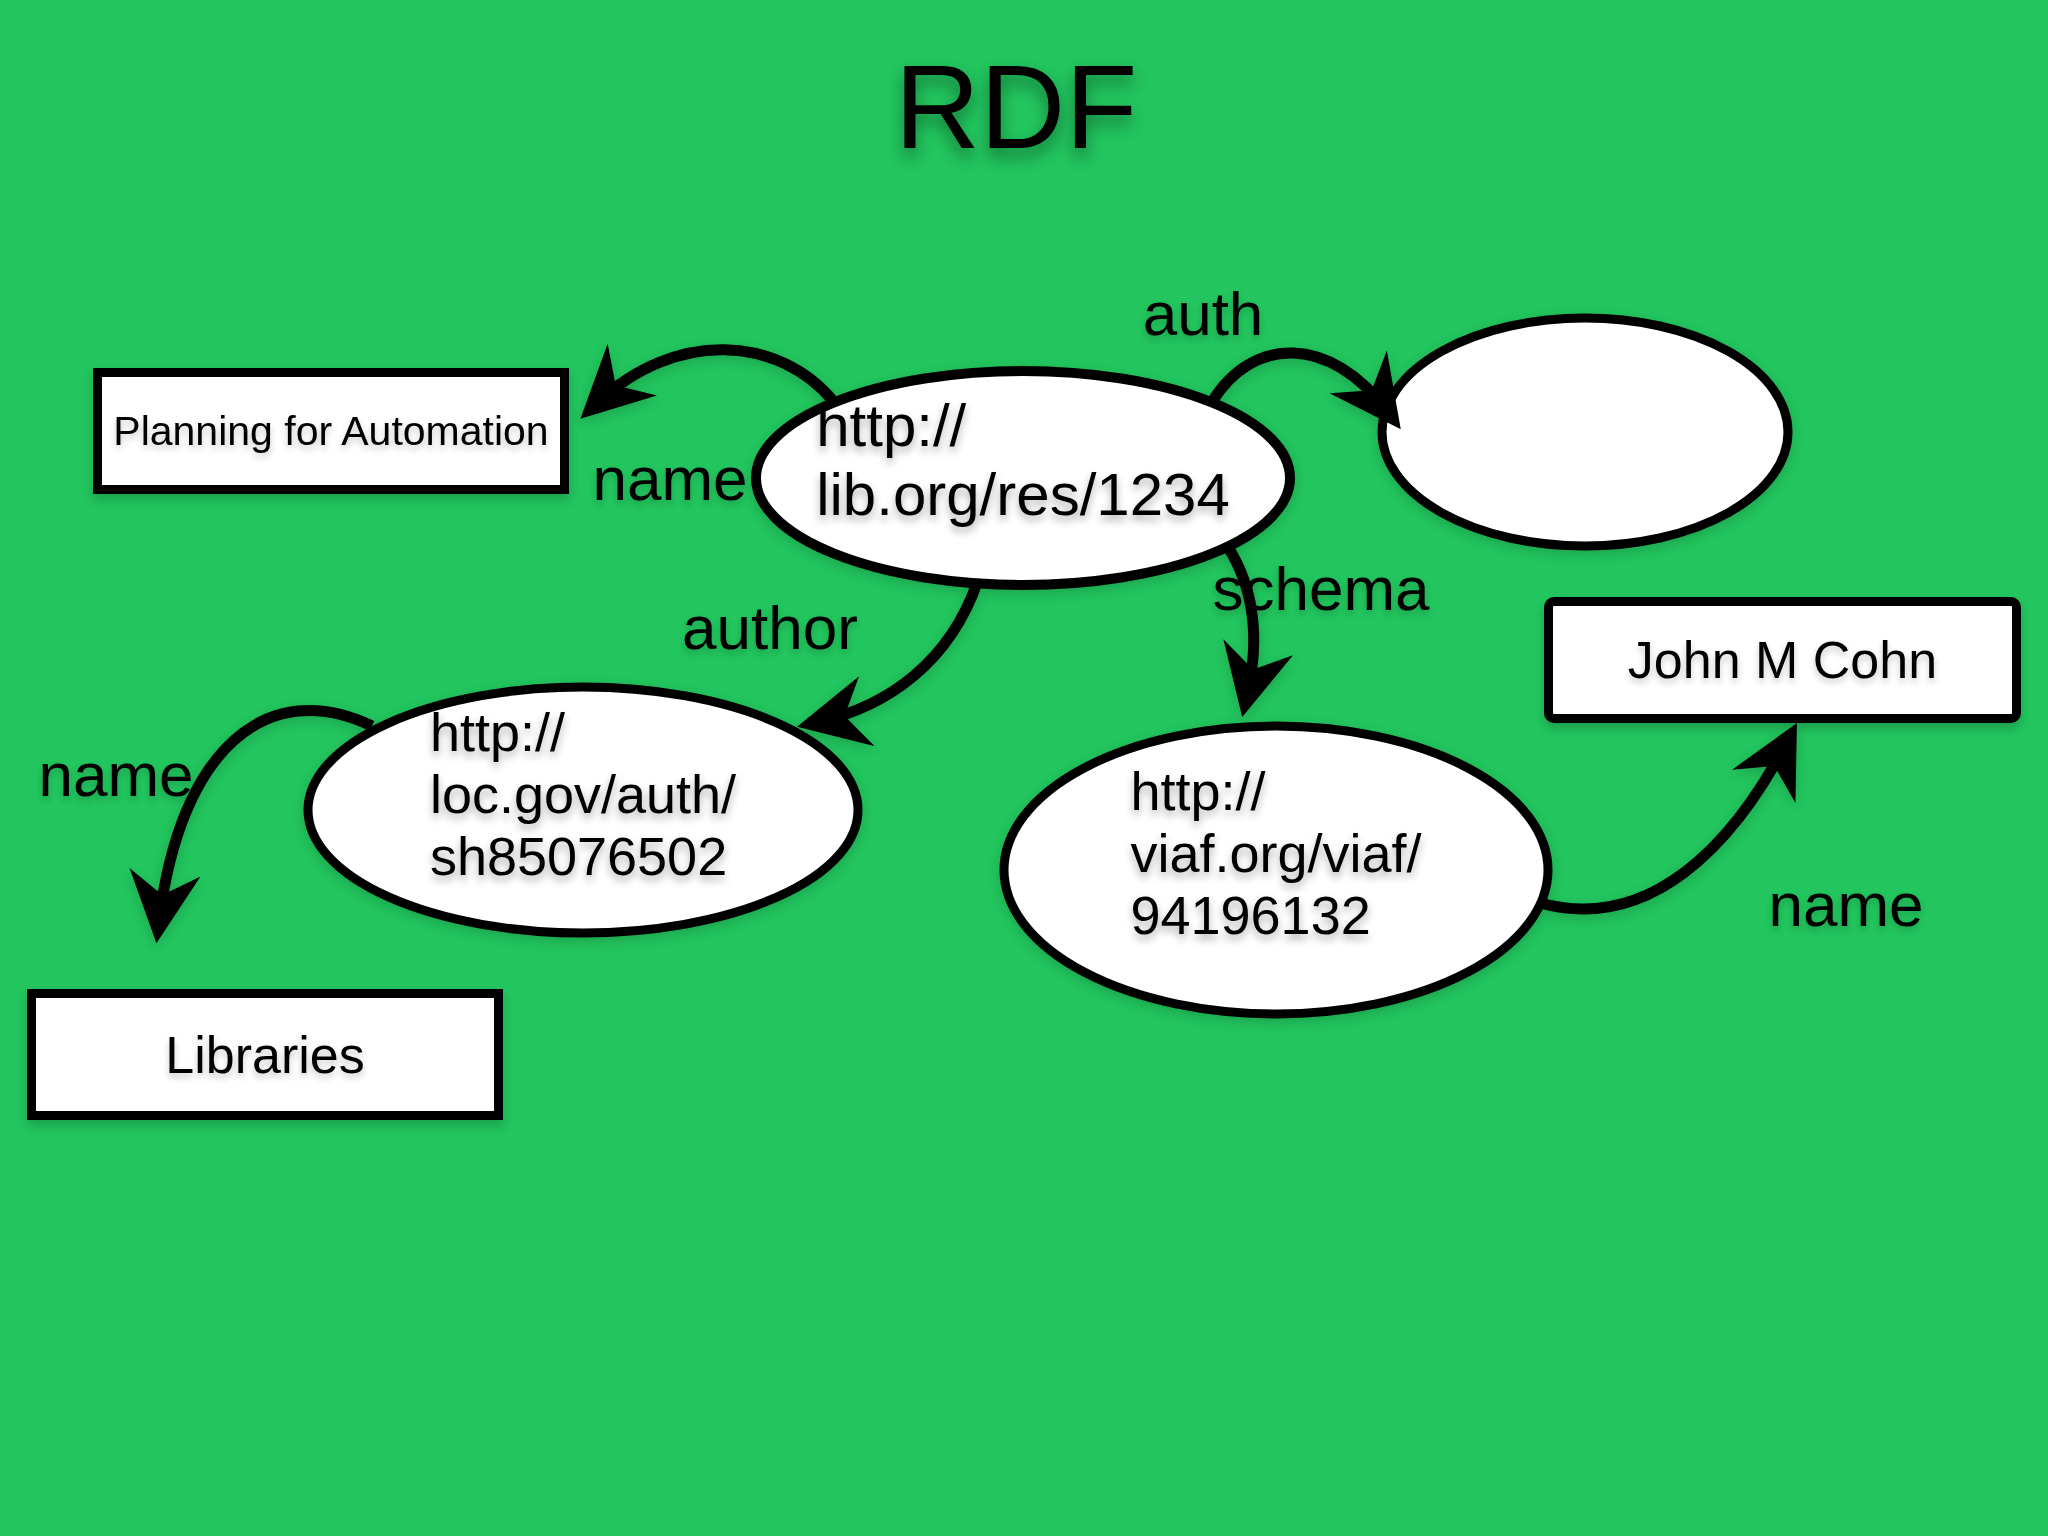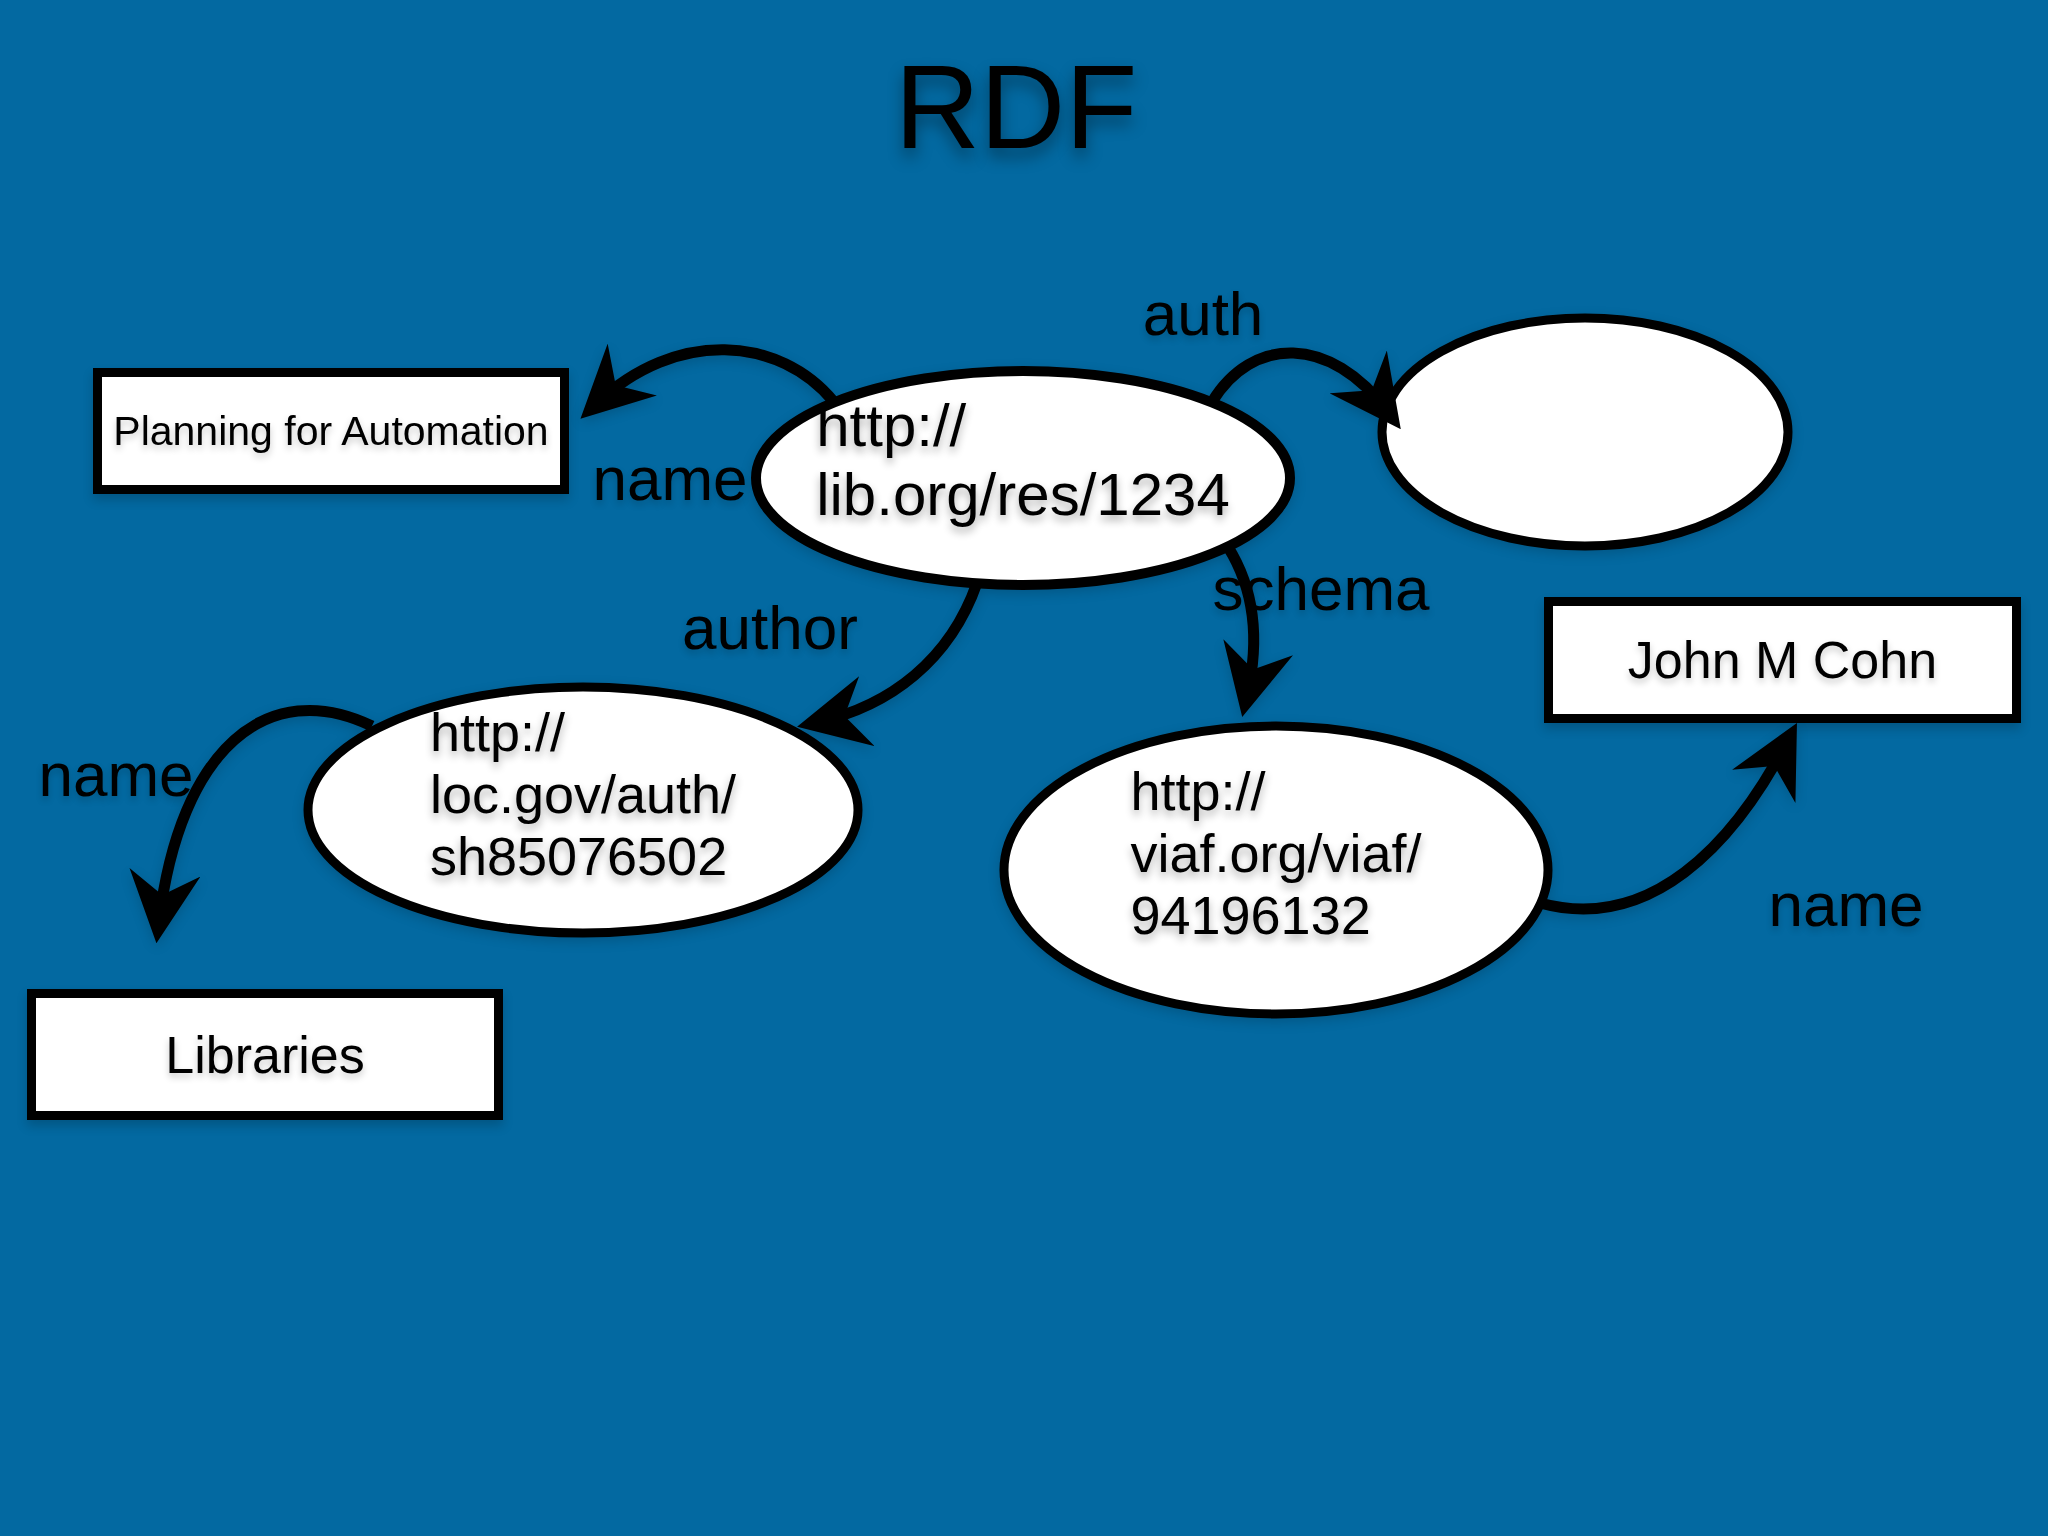--- a/index.html
+++ b/index.html
@@ -6,21 +6,21 @@
     margin: 0;
     padding: 0;
     background: #ffffff;
     font-family: "Liberation Sans", sans-serif;
     color: #000000;
   }
   .slide {
     position: relative;
     width: 2048px;
     height: 1536px;
-    background: #0369a1;
+    background: #22c55e;
     overflow: hidden;
   }
   .slide-title {
     position: absolute;
     left: 1016px;
     top: 46px;
     transform: translateX(-50%);
     font-size: 118px;
     line-height: 1.05;
     font-weight: normal;
@@ -76,21 +76,21 @@
     text-shadow: 0 4px 7px rgba(0,0,0,0.18);
   }
   
   #node-label-resource { left: 1023px; top: 460px; font-size: 60px; }
   #node-label-book     { left: 1580px; top: 414px; font-size: 52px; }
   #node-label-subject  { left: 583px;  top: 794px; font-size: 54px; }
   #node-label-author   { left: 1276px; top: 853px; font-size: 54px; }
 
   #literal-planning  { left: 93px;   top: 368px; width: 476px; height: 126px; font-size: 41px; }
   #literal-libraries { left: 27px;   top: 945px; width: 476px; height: 131px; font-size: 52px; margin-top: 44px; }
-  #literal-john      { left: 1544px; top: 597px; width: 477px; height: 126px; font-size: 52px; }
+  #literal-john      { left: 1544px; top: 597px; width: 477px; height: 126px; font-size: 52px; border-radius: 10px; }
 
   #edge-label-name-resource { left: 670px;  top: 478px; }
   #edge-label-type          { left: 1203px; top: 313px; }
   #edge-label-about         { left: 770px;  top: 627px; }
   #edge-label-author        { left: 1321px; top: 588px; }
   #edge-label-name-subject  { left: 116px;  top: 774px; }
   #edge-label-name-author   { left: 1846px; top: 904px; }
 </style>
 </head>
 <body>

